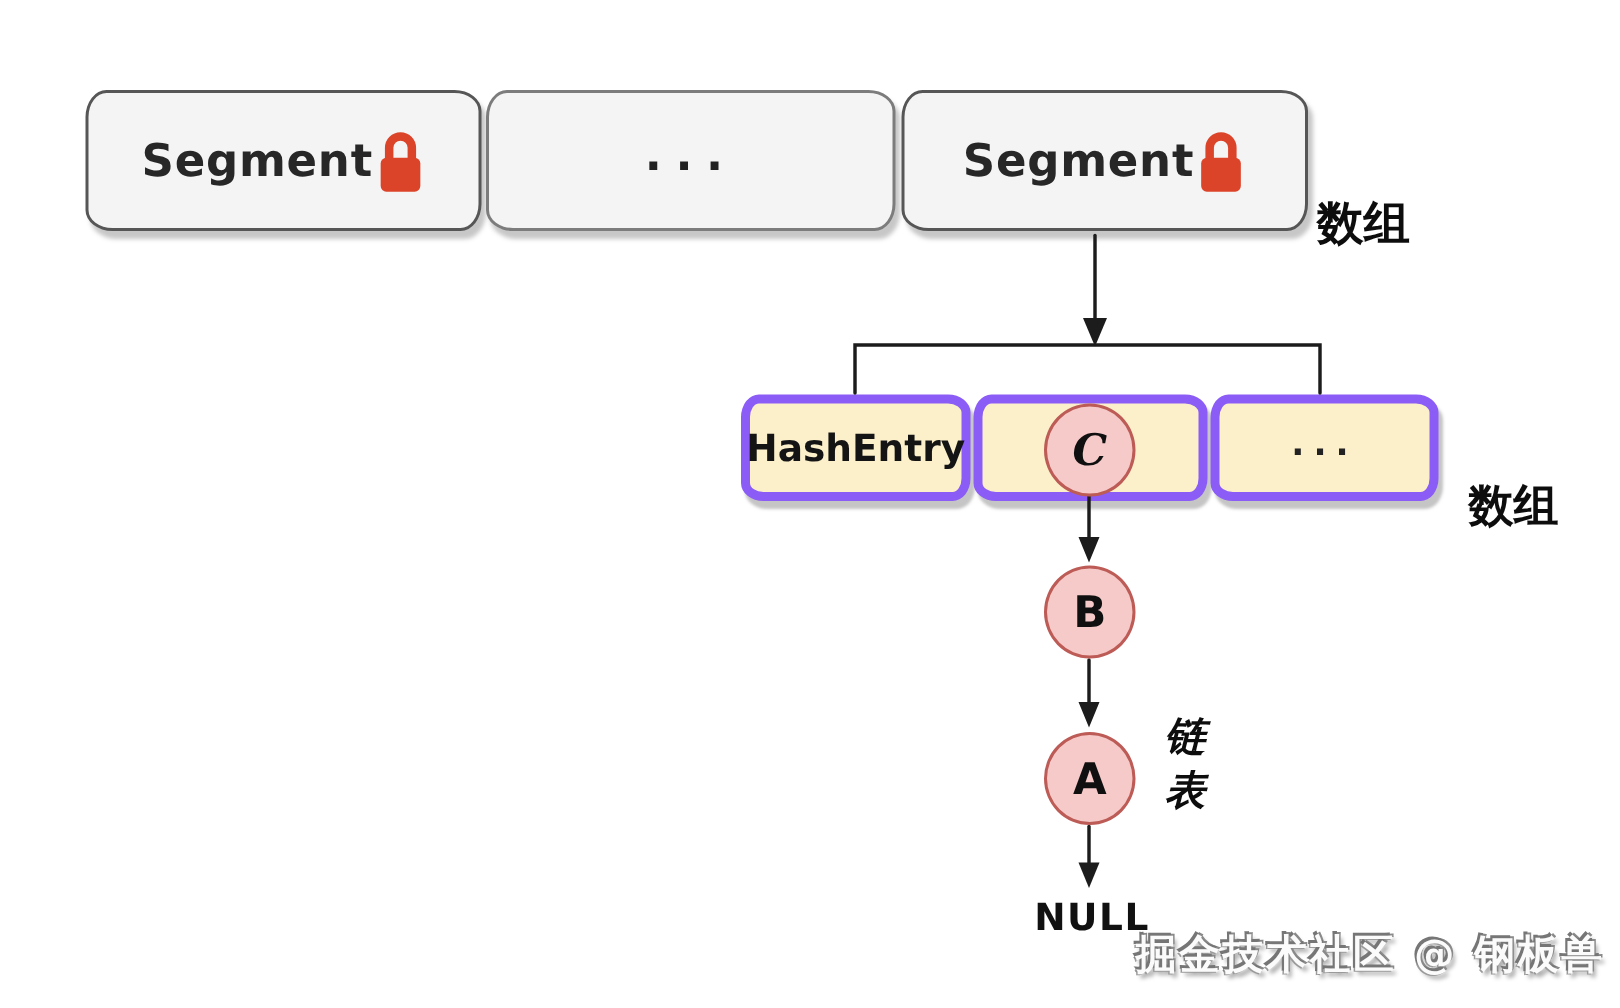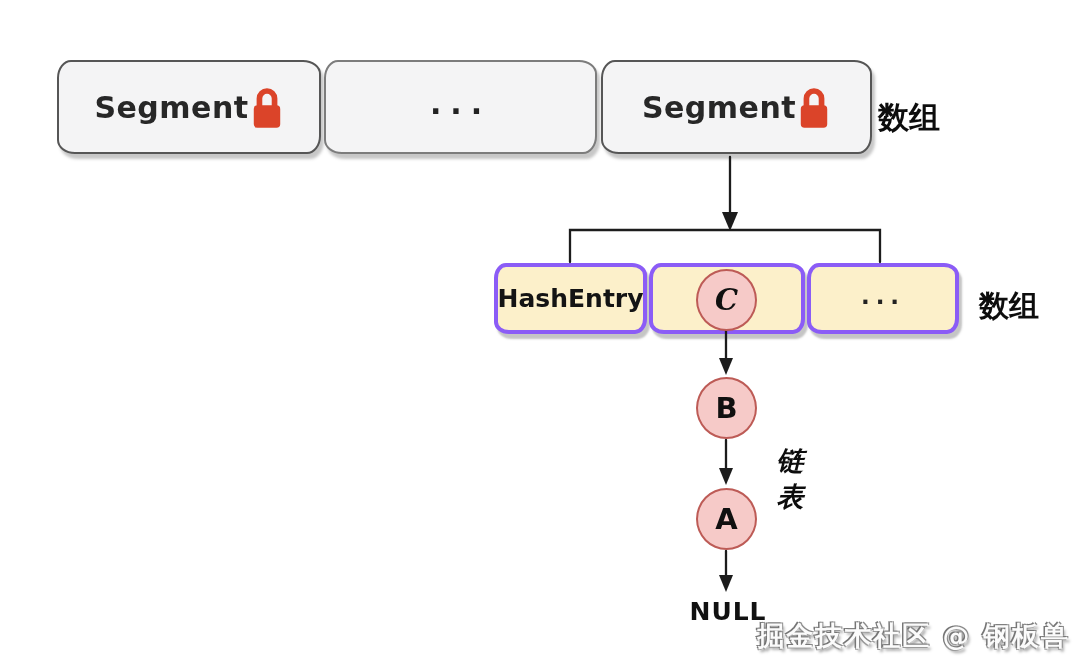--- a/index.html
+++ b/index.html
@@ -11,37 +11,37 @@
   .seg-box{
     position:absolute;height:94px;background:#f4f4f5;border:2.5px solid #565656;
     border-radius:14px 18px 14px 18px / 18px 14px 18px 14px;
     box-shadow:3px 5px 3px rgba(130,130,130,.45);
     display:flex;align-items:center;justify-content:center;gap:1px;box-sizing:border-box;
   }
   .seg-label{font-size:30px;font-weight:700;color:#272727;letter-spacing:.5px;}
   .seg-dots{font-size:30px;font-weight:700;letter-spacing:9px;color:#222;transform:translateY(-4px);}
   
   .entry-box{
-    position:absolute;height:71px;background:#fcf0ca;border:4px solid #8b5cf6;
+    position:absolute;height:71px;background:#fcf0ca;border:6px solid #8b5cf6;
     border-radius:12px 15px 12px 15px / 15px 12px 15px 12px;
     box-shadow:3px 5px 2px rgba(140,140,140,.5);
     display:flex;align-items:center;justify-content:center;box-sizing:border-box;
   }
   .entry-label{font-size:25px;font-weight:700;color:#141414;}
   .entry-dots{font-size:23px;font-weight:700;letter-spacing:6px;color:#222;transform:translateY(-3px);}
   
   .node{
     position:absolute;width:61px;height:62px;border-radius:50%;
     background:#f6cac8;border:2.5px solid #bd5b56;box-sizing:border-box;
     display:flex;align-items:center;justify-content:center;
     font-size:29px;font-weight:700;color:#101010;z-index:4;
   }
   .node.script{font-style:italic;font-family:"DejaVu Serif","Liberation Serif",serif;}
   
-  .cn-label{position:absolute;font-weight:700;color:#0d0d0d;}
+  .cn-label{position:absolute;font-weight:700;color:#0d0d0d;margin-top:31px;}
   .cn-vertical{width:34px;line-height:1.32;word-break:break-all;text-align:center;font-style:italic;}
   
   .null-label{
     position:absolute;left:676px;top:597px;width:104px;text-align:center;
     font-size:25px;font-weight:700;letter-spacing:1px;color:#111;
   }
   .watermark{
     position:absolute;right:10px;top:618px;font-size:27px;font-weight:700;letter-spacing:2px;
     color:#fbfbfb;
     text-shadow:-1.5px -1.5px 0 #767676,1px -1px 0 #8a8a8a,-1px 1px 0 #9a9a9a,2px 3px 3px #a8a8a8;

